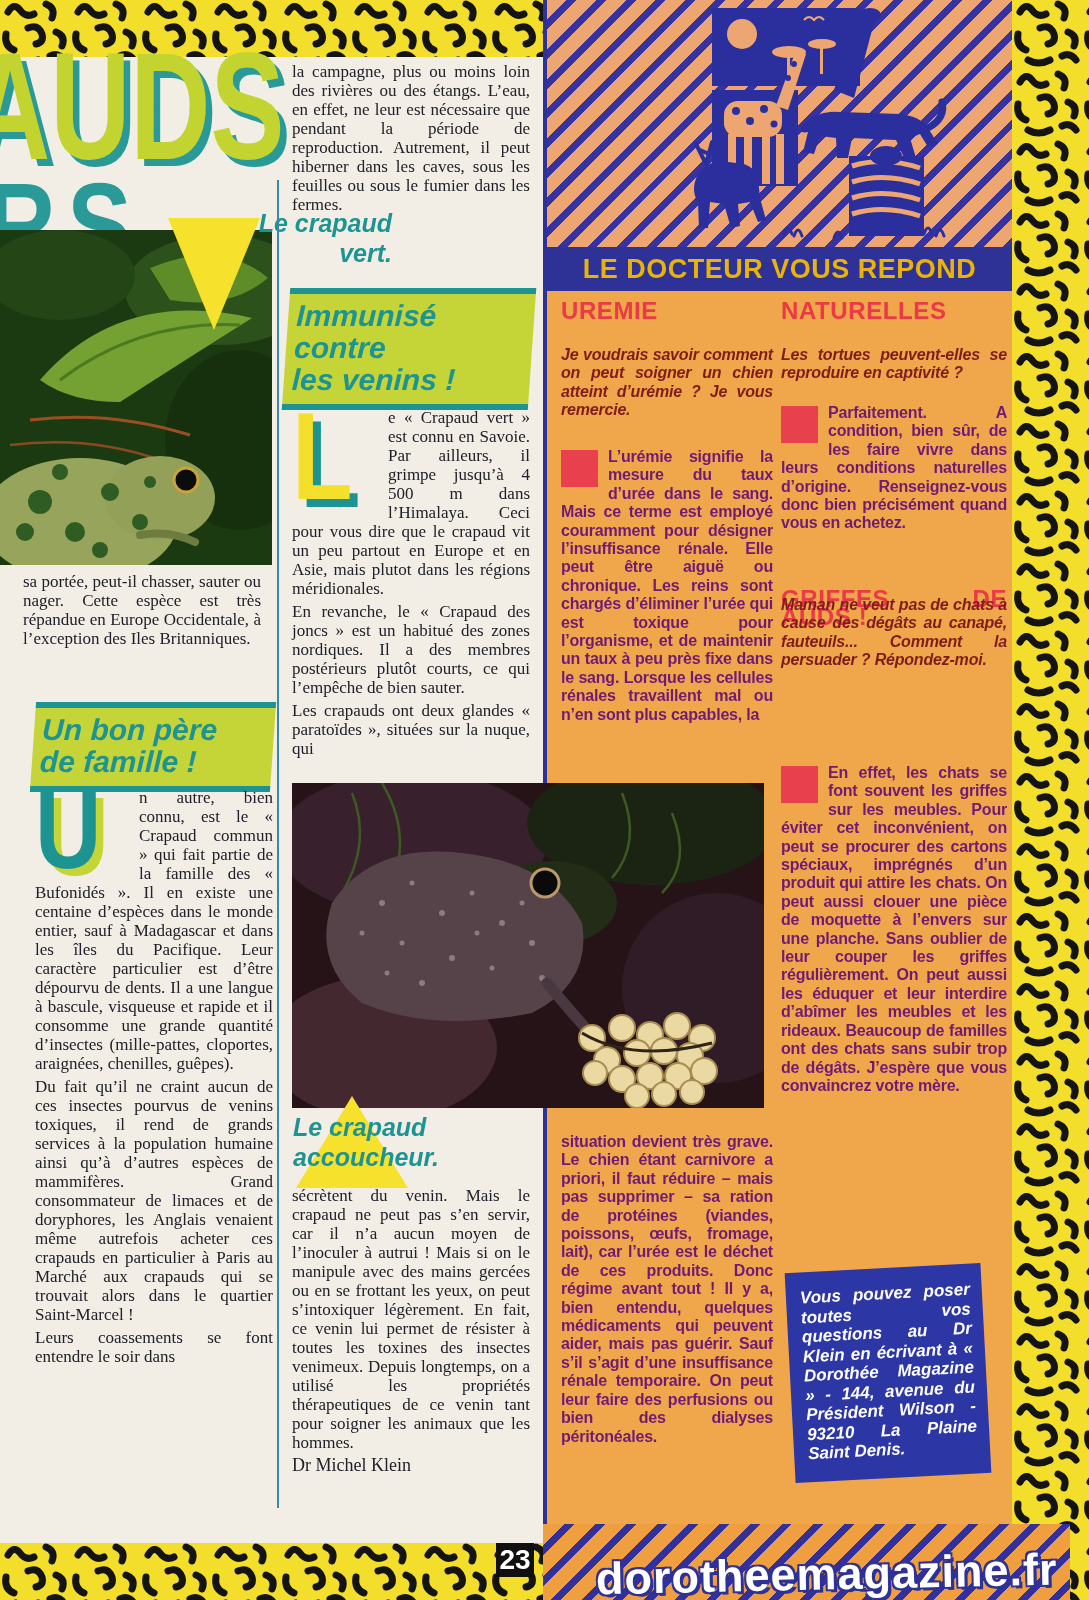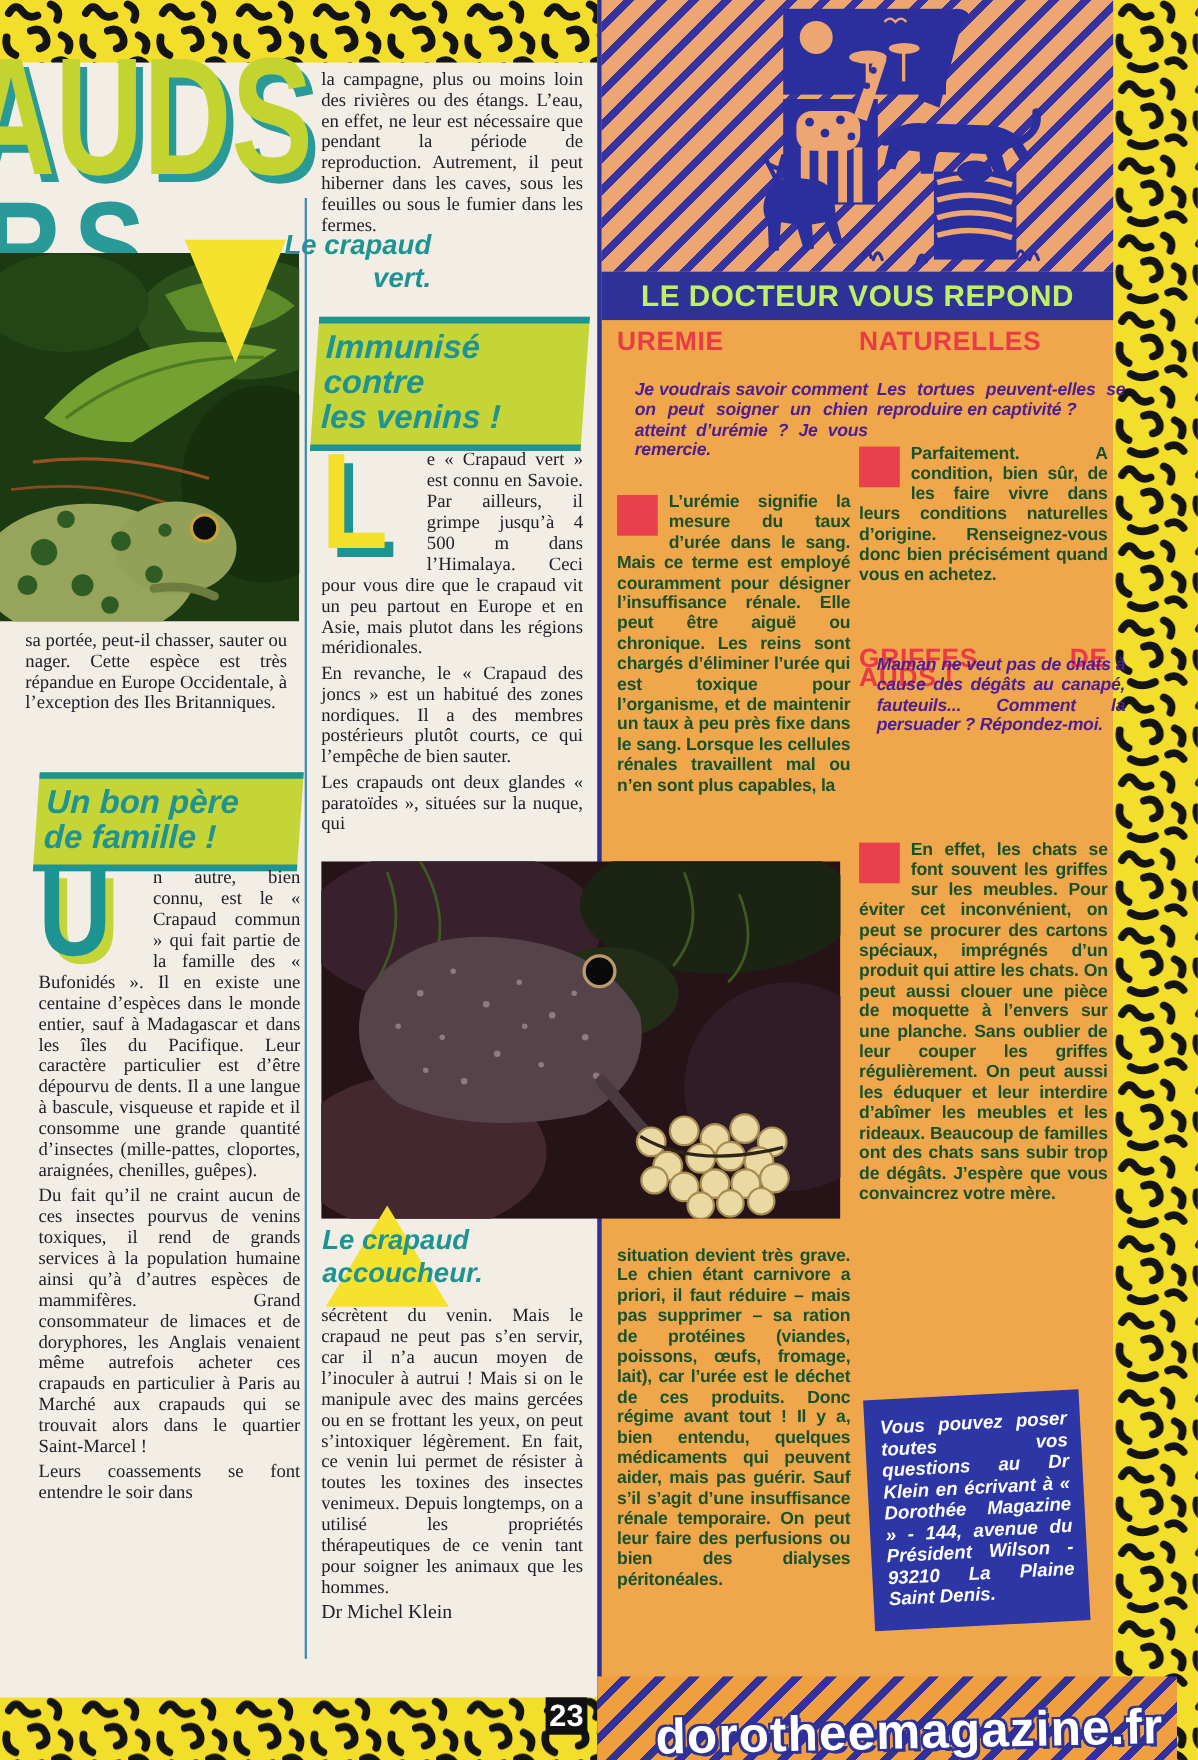--- a/index.html
+++ b/index.html
@@ -39,27 +39,27 @@
         border-top:112px solid #f6e12c;}
   .tri-up{width:0;height:0;border-left:56px solid transparent;border-right:56px solid transparent;
         border-bottom:92px solid #f6e12c;}
 
   
   #panel{position:absolute;left:543px;top:0;width:469px;height:1600px;background:#f0a64a;
          border-left:4px solid #2e3196;}
   #panel-stripes{position:absolute;left:0;top:0;width:100%;height:247px;
          background:repeating-linear-gradient(135deg,#eda671 0 14px,#3632a0 14px 21px);}
   #banner{position:absolute;left:0;top:247px;width:100%;height:44px;background:#2e3196;
-         color:#bef264;font-family:"Liberation Sans",sans-serif;font-weight:bold;font-size:27px;
+         color:#eab308;font-family:"Liberation Sans",sans-serif;font-weight:bold;font-size:27px;
          line-height:44px;text-align:center;letter-spacing:.5px;}
   .ocol{position:absolute;font-family:"Liberation Sans",sans-serif;font-weight:bold;
-        font-size:16px;line-height:18.4px;letter-spacing:-.2px;text-align:justify;color:#14532d;}
+        font-size:16px;line-height:18.4px;letter-spacing:-.2px;text-align:justify;color:#701a75;}
   .red-h{font-family:"Liberation Sans",sans-serif;font-weight:bold;color:#e93a46;
         font-size:24px;letter-spacing:.6px;}
-  .quest{color:#4c1d95;font-style:italic;margin-left:16px;}
+  .quest{color:#7f1d1d;font-style:italic;}
   .redsq{float:left;width:37px;height:37px;background:#e8404d;margin:2px 10px 2px 0;}
   #addr{position:absolute;left:243px;top:1268px;width:196px;background:#2c36a4;color:#fdfdfd;
         padding:16px 12px 18px 14px;transform:rotate(-3deg);font-family:"Liberation Sans",sans-serif;
         font-weight:bold;font-style:italic;font-size:17px;line-height:19.5px;text-align:justify;}
   #band{position:absolute;left:543px;top:1524px;width:527px;height:76px;z-index:6;
         background:repeating-linear-gradient(135deg,#ef9f3f 0 15px,#33309c 15px 22px);}
   #wm{position:absolute;left:596px;top:1548px;width:500px;z-index:7;color:#fff;
       font-family:"Liberation Sans",sans-serif;font-weight:bold;font-size:45px;letter-spacing:1px;
       transform:rotate(-1.2deg);white-space:nowrap;
       text-shadow:3px 3px 0 #2e3196,-2px 2px 0 #2e3196,2px -2px 0 #2e3196,-2px -2px 0 #2e3196;}

